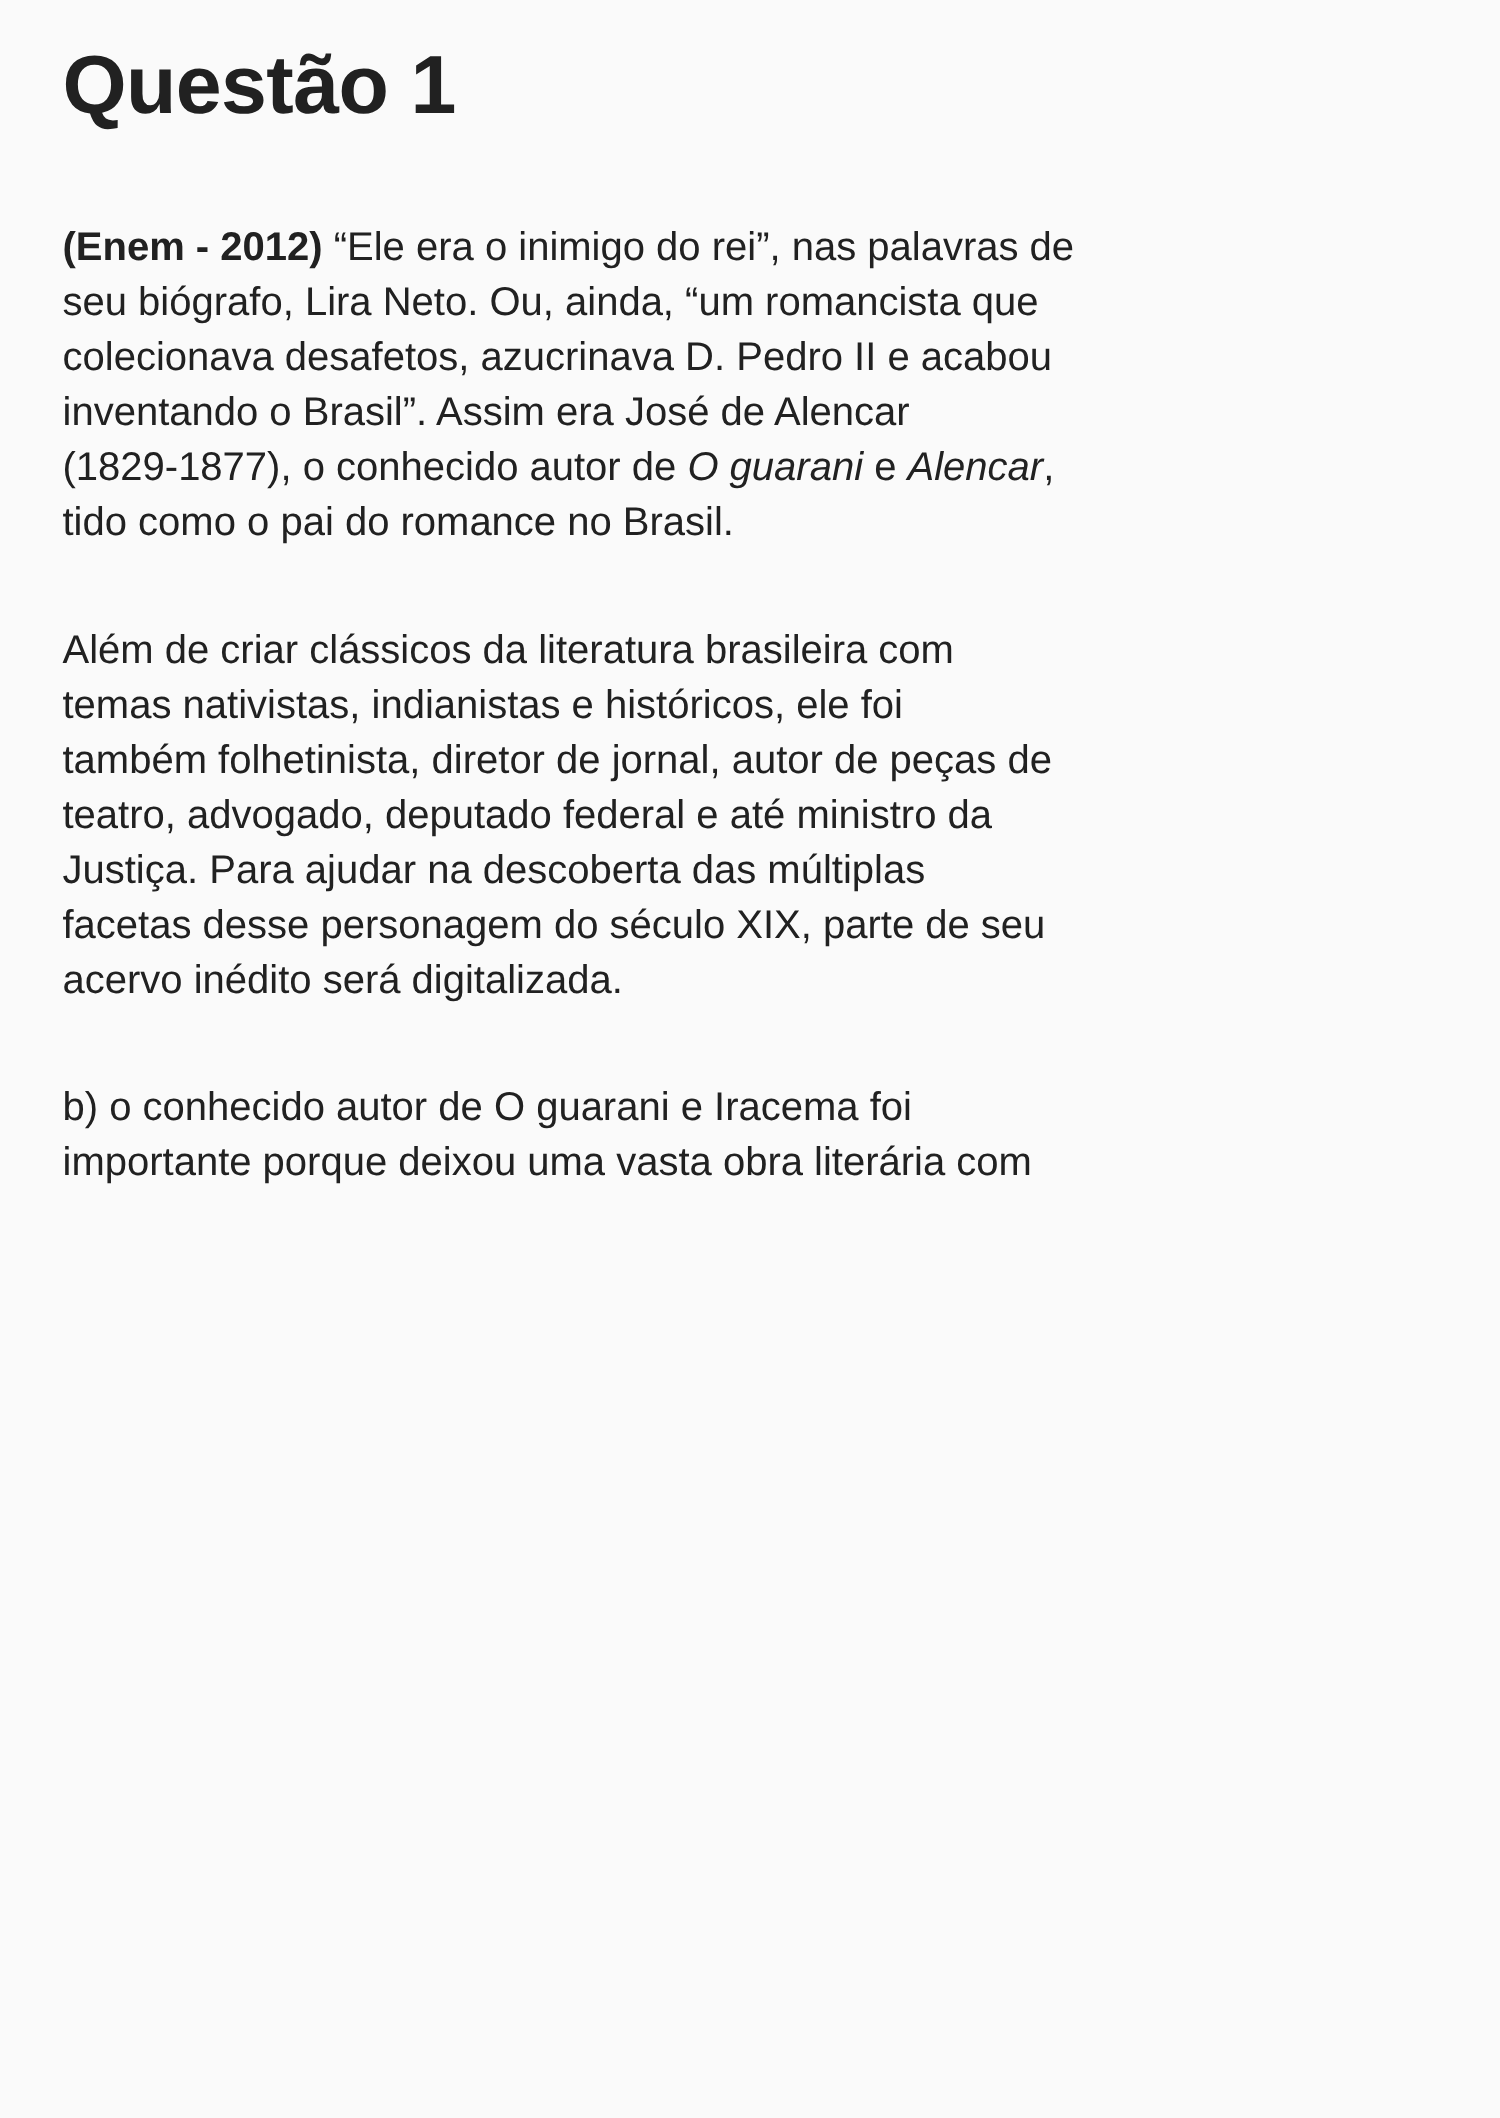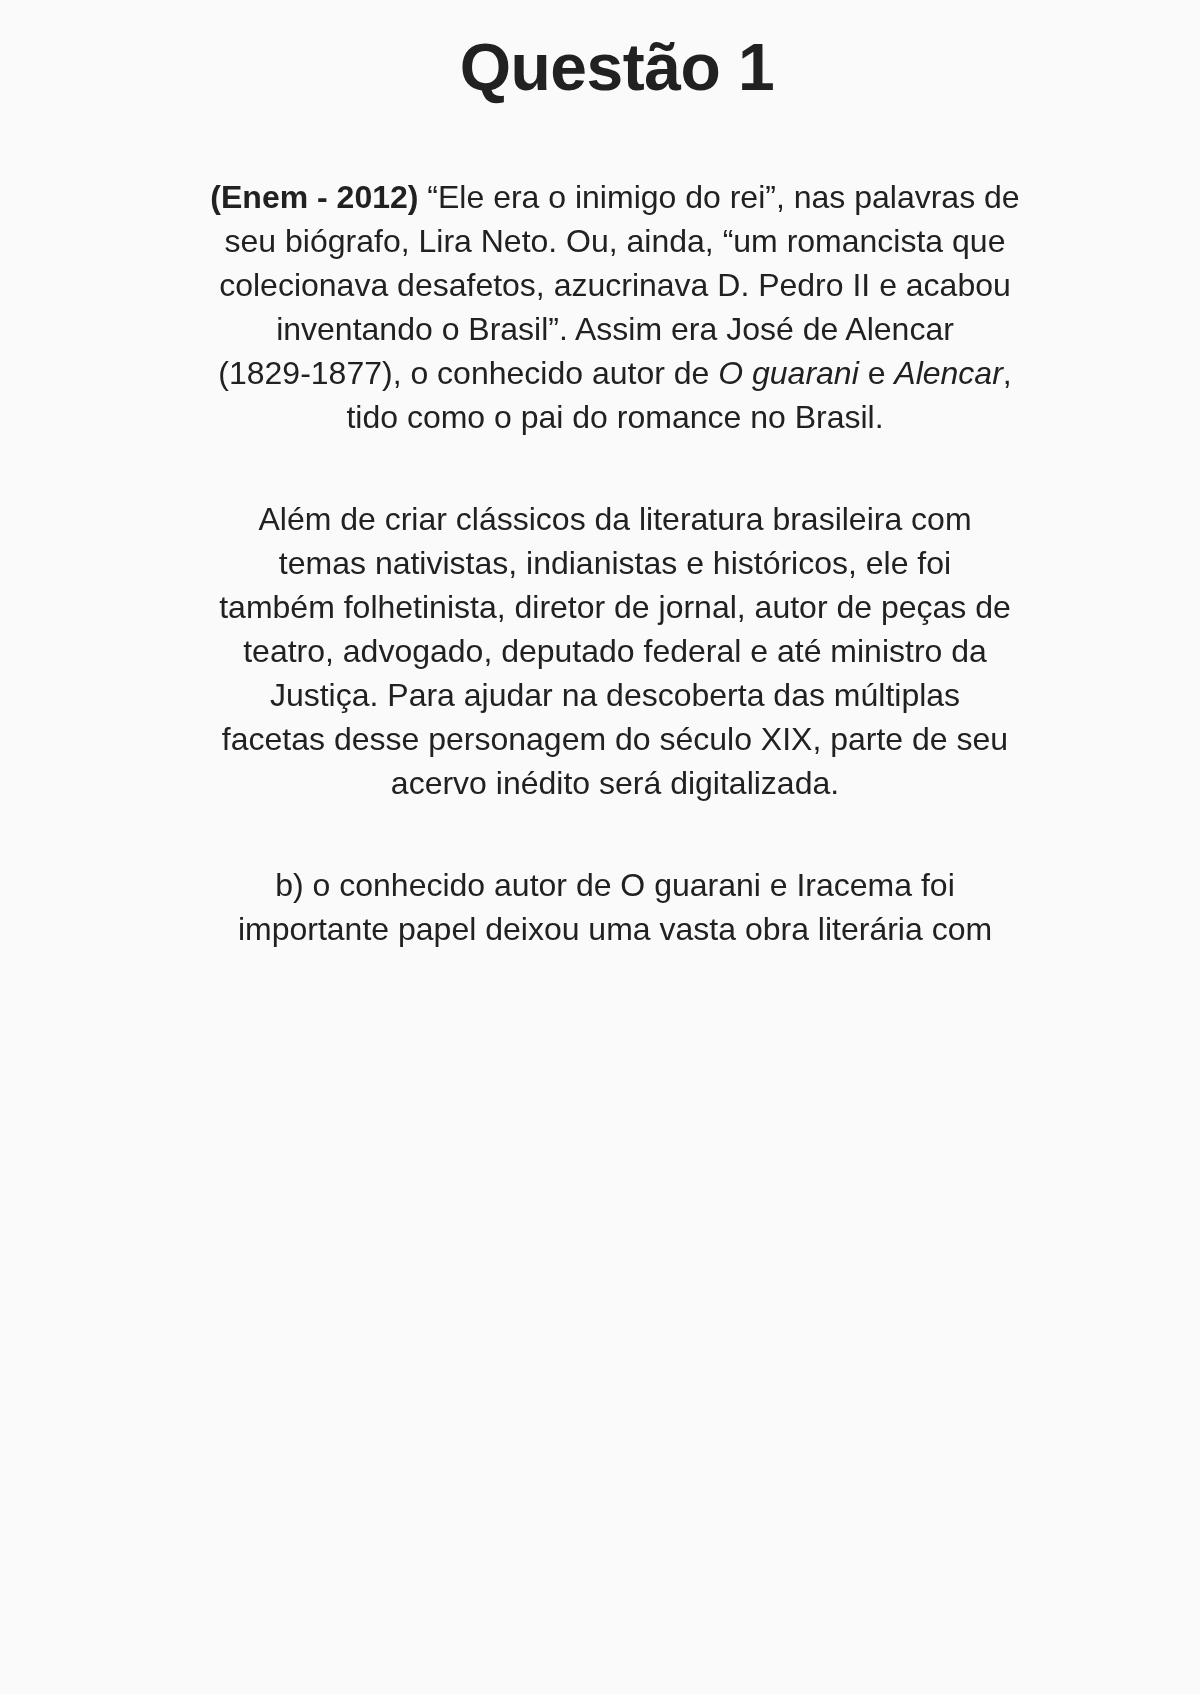--- a/index.html
+++ b/index.html
@@ -11,21 +11,20 @@
     height: 1694px;
     background: #fafafa;
     color: #212121;
     font-family: "Liberation Sans", "DejaVu Sans", sans-serif;
     overflow: hidden;
   }
   .page {
     padding: 28px 16px 0 50px;
     box-sizing: border-box;
     width: 1200px;
-    text-align: center;
   }
   h1.question-title {
     font-size: 66px;
     line-height: 78px;
     font-weight: 700;
     margin: 0 0 69px 0;
     letter-spacing: -0.5px;
   }
   p.text-block {
     font-size: 32px;
@@ -60,16 +59,16 @@
 também folhetinista, diretor de jornal, autor de peças de
 teatro, advogado, deputado federal e até ministro da
 Justiça. Para ajudar na descoberta das múltiplas
 facetas desse personagem do século XIX, parte de seu
 acervo inédito será digitalizada.</p>
 
 
 
   <div class="options">
     <p class="text-block">b) o conhecido autor de O guarani e Iracema foi
-importante papel deixou uma vasta obra literária com</p>
+importante porque deixou uma vasta obra literária com</p>
   </div>
 
 </div>
 
 </body></html>

